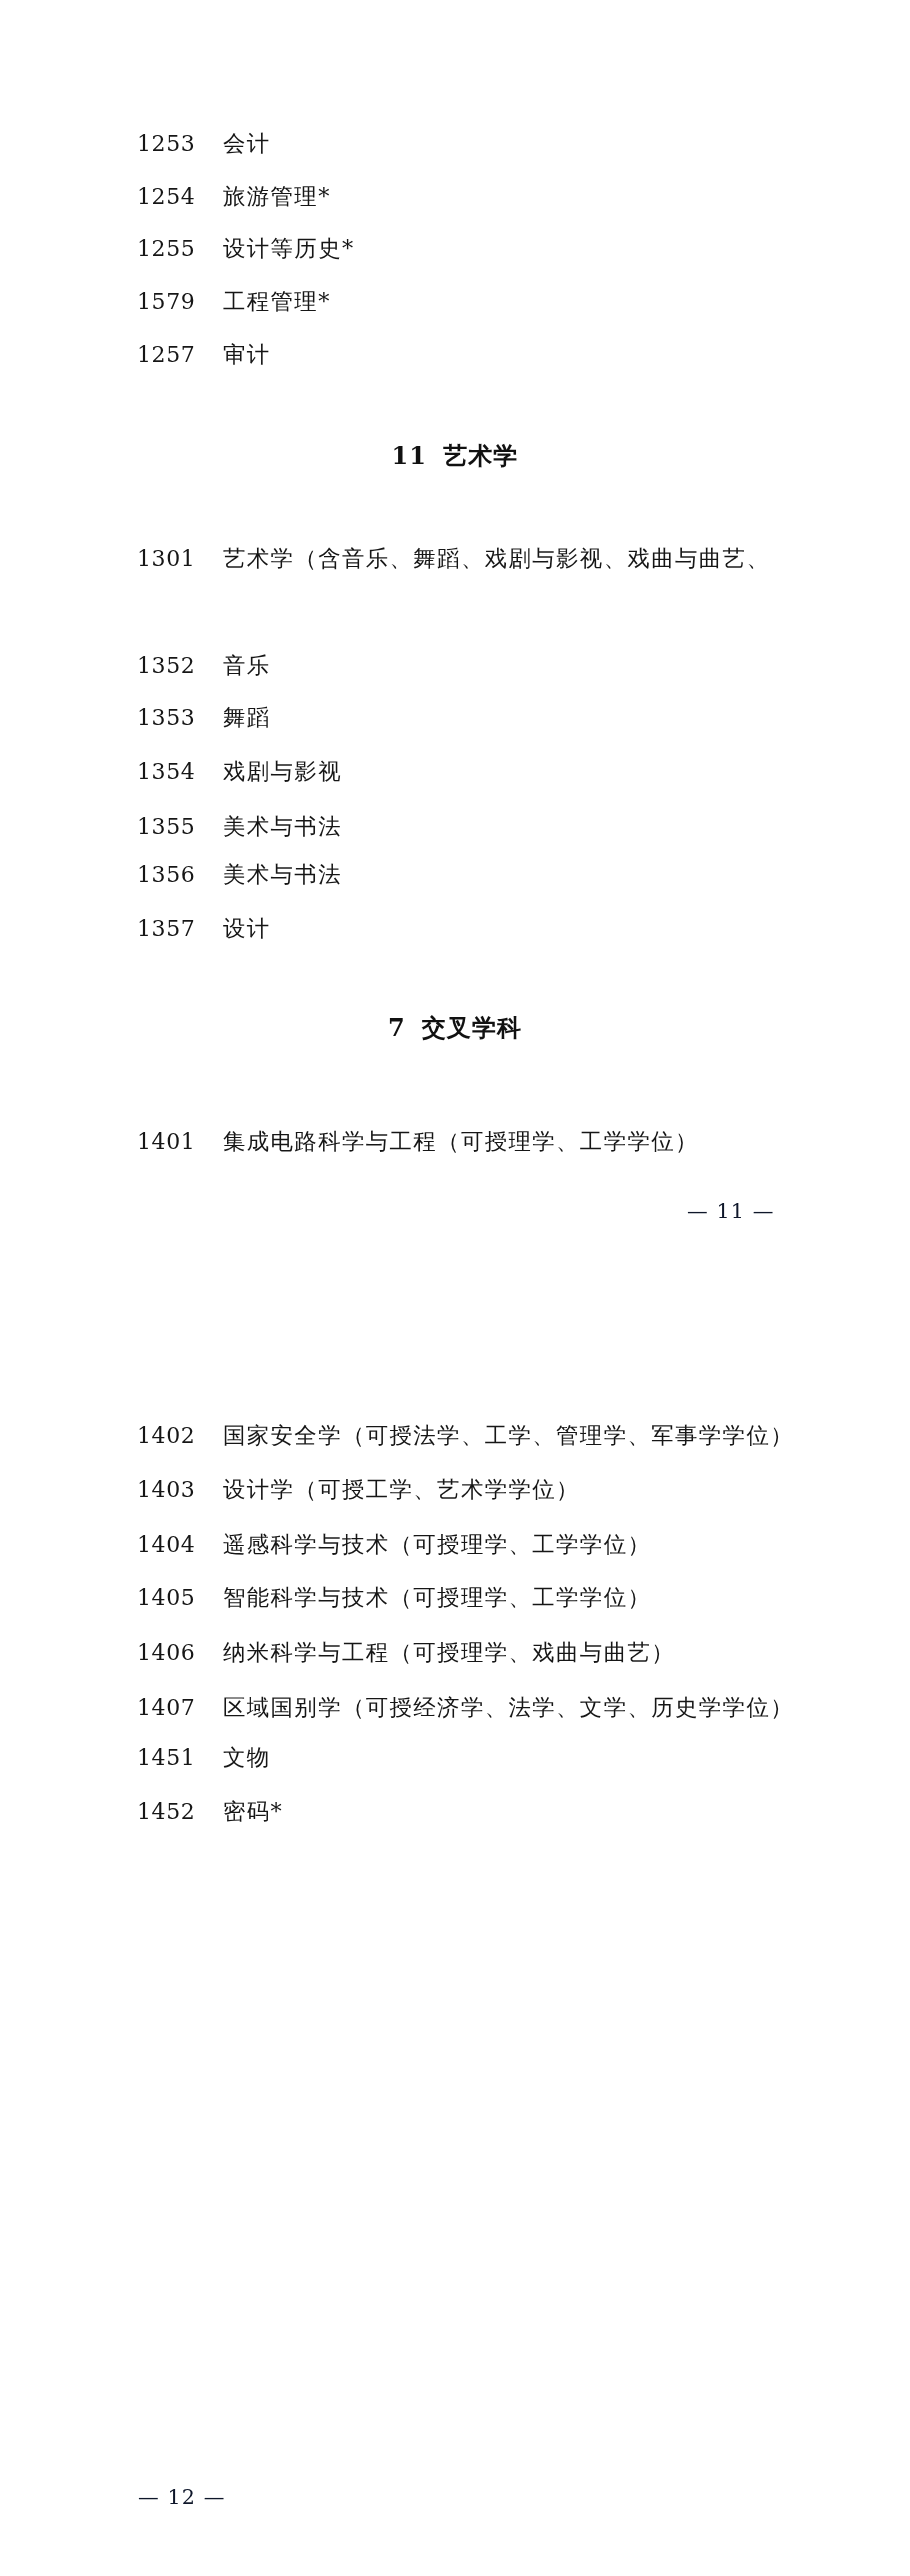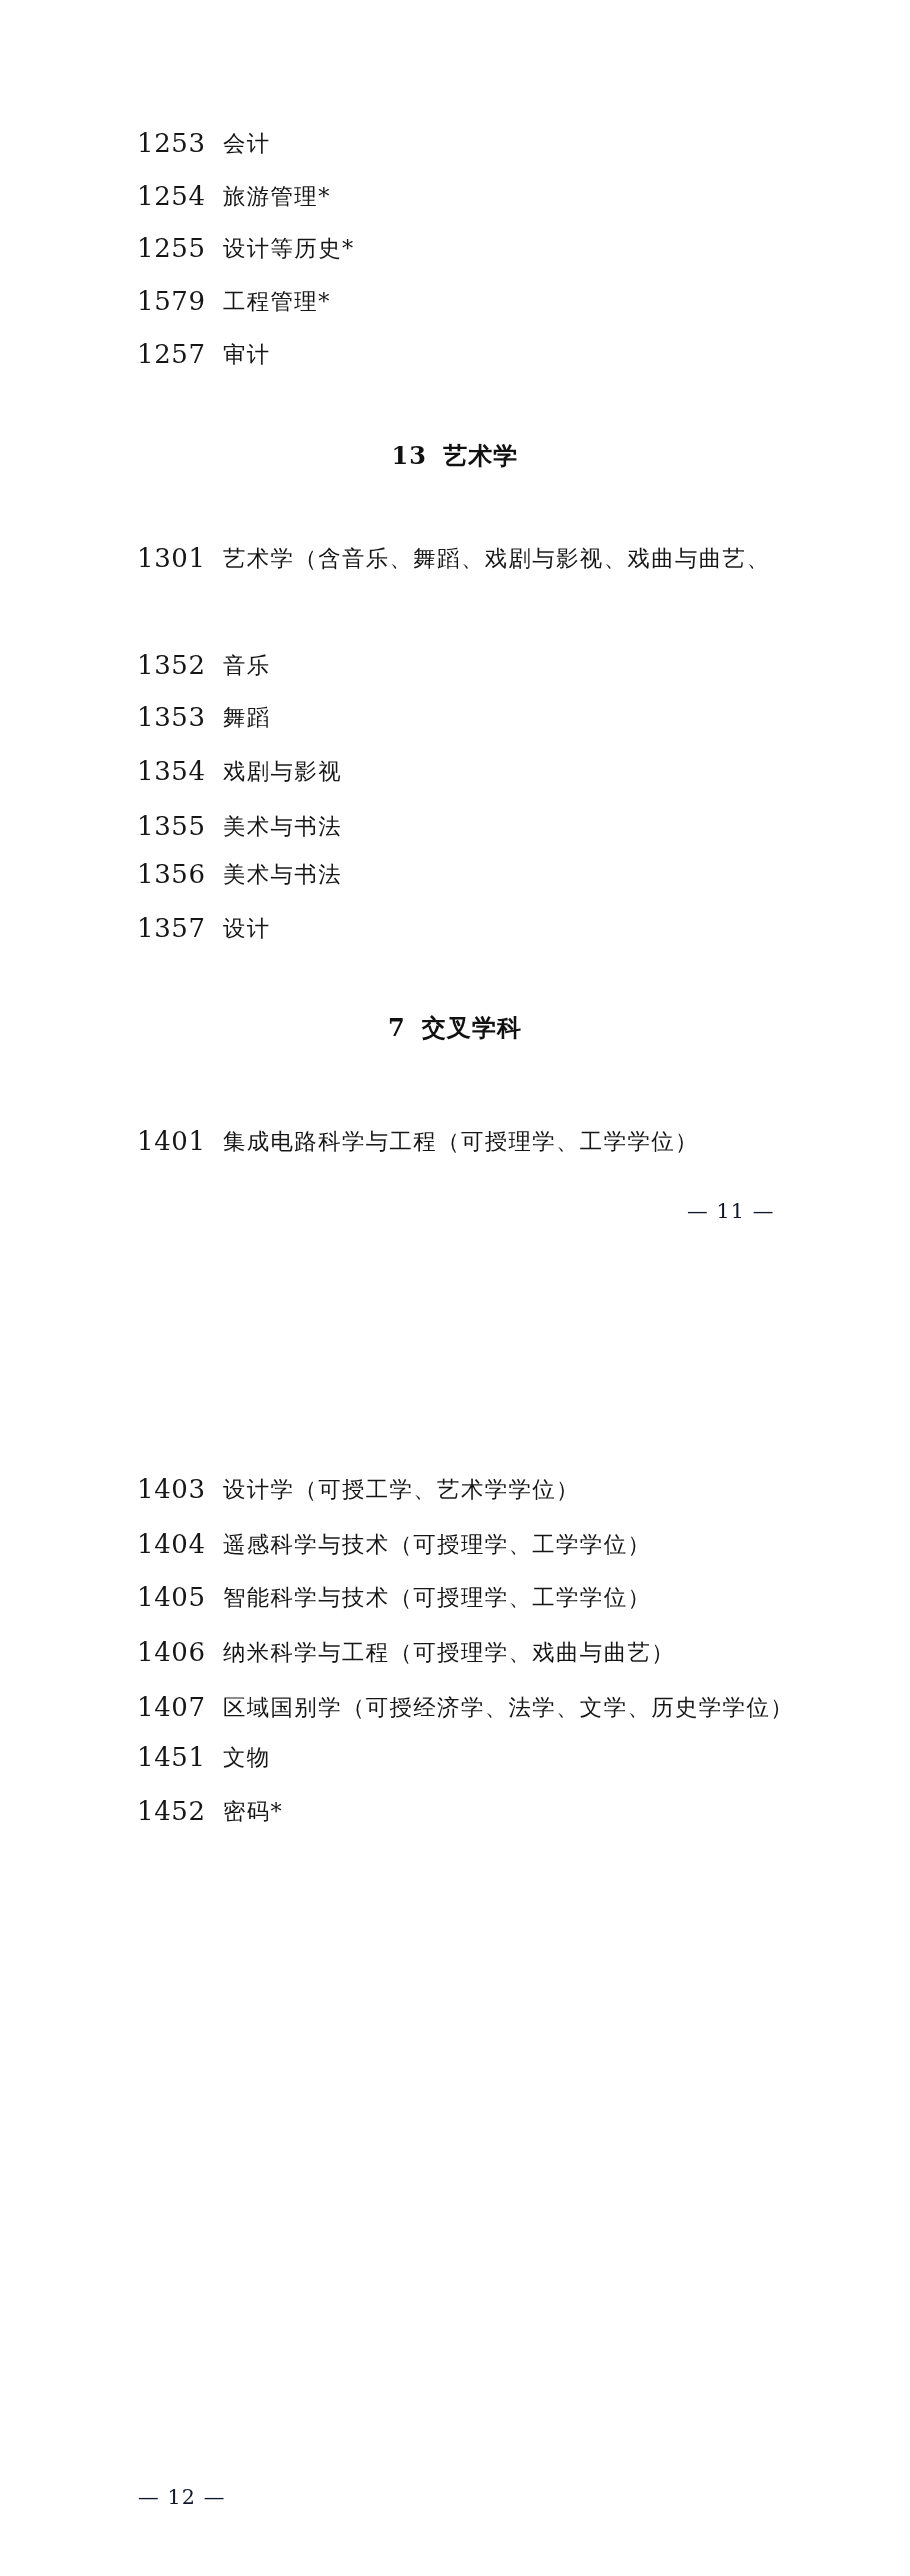--- a/index.html
+++ b/index.html
@@ -11,21 +11,21 @@
     color: #161616;
     font-family: "DejaVu Serif", "Liberation Serif", serif;
     overflow: hidden;
   }
   .page { position: absolute; left: 0; width: 100%; }
   .page-11 { top: 0; height: 1288px; }
   .page-12 { top: 1288px; height: 1288px; }
   .row { position: absolute; left: 0; width: 100%; height: 25px; line-height: 25px; }
   .code {
     position: absolute; left: 137px;
-    font-size: 26px; letter-spacing: 0.6px; white-space: nowrap;
+    font-size: 22px; letter-spacing: 0.6px; white-space: nowrap;
   }
   .name {
     position: absolute; left: 223px;
     font-size: 22.4px; letter-spacing: 1.4px; white-space: nowrap;
   }
   .name-cont { left: 327px; }
   .section-heading {
     position: absolute; left: 0; width: 100%;
     text-align: center; height: 27.5px; line-height: 27.5px;
     font-family: "Liberation Sans", "DejaVu Sans", sans-serif;
@@ -62,21 +62,21 @@
     <div class="row" style="top:289px">
       <span class="code">1579</span>
       <span class="name">工程管理*</span>
     </div>
     <div class="row" style="top:342px">
       <span class="code">1257</span>
       <span class="name">审计</span>
     </div>
 
     <div class="section-heading" style="top:442px">
-      <span class="sec-num">13</span><span>艺术学</span>
+      <span class="sec-num">11</span><span>艺术学</span>
     </div>
 
     <div class="row" style="top:546px">
       <span class="code">1301</span>
       <span class="name">艺术学（含音乐、舞蹈、戏剧与影视、戏曲与曲艺、</span>
     </div>
 
     <div class="row" style="top:653px">
       <span class="code">1352</span>
       <span class="name">音乐</span>
@@ -109,20 +109,24 @@
     <div class="row" style="top:1129px">
       <span class="code">1401</span>
       <span class="name">集成电路科学与工程（可授理学、工学学位）</span>
     </div>
 
     <div class="page-footer footer-11">— 11 —</div>
   </div>
 
   <div class="page page-12">
 
+    <div class="row" style="top:135px">
+      <span class="code">1402</span>
+      <span class="name">国家安全学（可授法学、工学、管理学、军事学学位）</span>
+    </div>
     <div class="row" style="top:189px">
       <span class="code">1403</span>
       <span class="name">设计学（可授工学、艺术学学位）</span>
     </div>
     <div class="row" style="top:244px">
       <span class="code">1404</span>
       <span class="name">遥感科学与技术（可授理学、工学学位）</span>
     </div>
     <div class="row" style="top:297px">
       <span class="code">1405</span>

